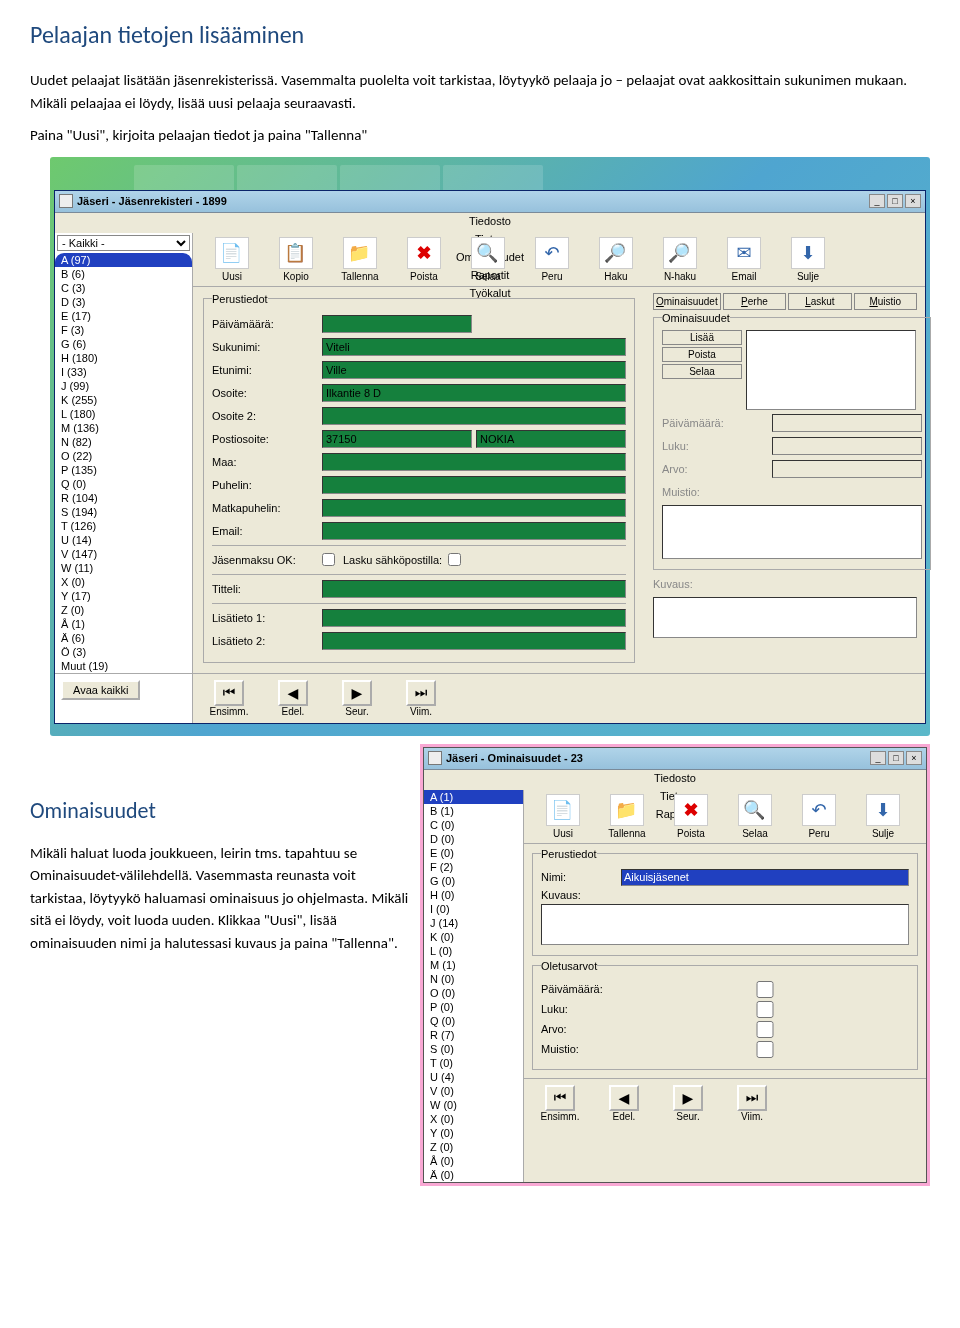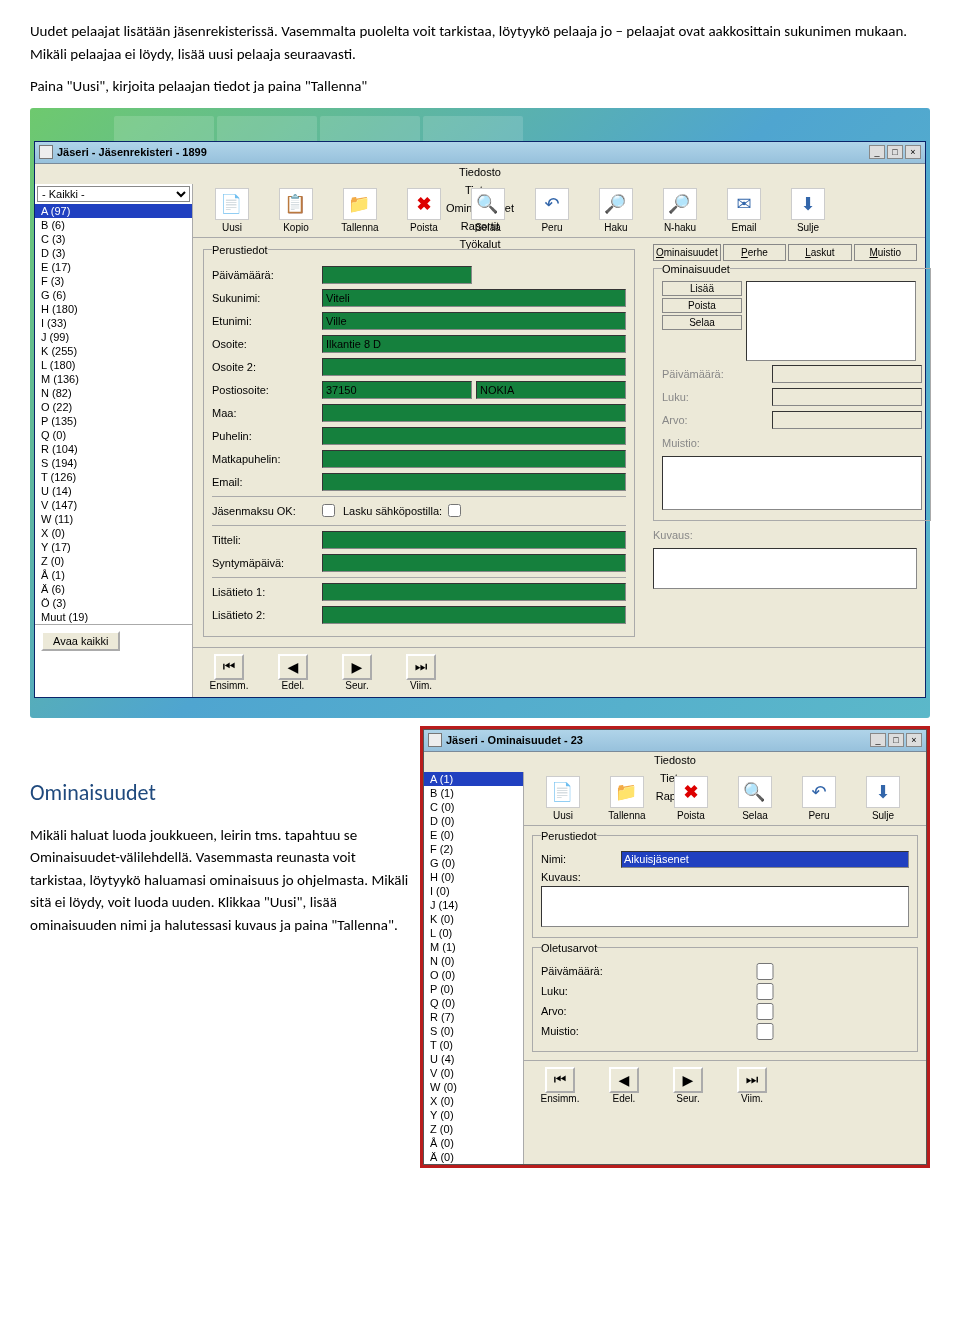--- a/index.html
+++ b/index.html
@@ -3,39 +3,39 @@
 <meta charset="utf-8">
 <style>
   * { box-sizing: border-box; margin: 0; padding: 0; }
   body { font-family: Calibri, Arial, sans-serif; background: #fff; width: 960px; }
   .page { padding: 20px 30px; }
   h1 { color: #1F497D; font-size: 24px; font-weight: normal; margin-bottom: 20px; }
   h2 { color: #1F497D; font-size: 22px; font-weight: normal; margin: 20px 0 15px 0; }
   .intro-text { font-size: 15px; line-height: 1.5; margin-bottom: 10px; }
 
   .screenshot-wrap { margin: 8px 0; }
-  .aero-bg { background: linear-gradient(135deg, #6ec96e 0%, #4fa5d0 50%, #5bb8c9 100%); padding: 8px 4px 20px 4px; border-radius: 3px; }
+  .aero-bg { background: linear-gradient(135deg, #6ec96e 0%, #4fa5d0 50%, #5bb8c9 100%); padding: 8px 4px 12px 4px; border-radius: 3px; margin-left: 20px; }
   .aero-top { height: 25px; display:flex; gap:3px; padding-left:80px; }
   .aero-tab { width:100px; background: rgba(255,255,255,0.15); border-radius:2px 2px 0 0; }
 
   .win { background: #ECE9D8; border: 1px solid #0A246A; font-family: Tahoma, Arial, sans-serif; font-size: 11px; }
   .titlebar { background: linear-gradient(#b0d4e9, #97c1dc); height: 22px; display: flex; align-items: center; padding: 0 4px; border-bottom: 1px solid #7a8a99; }
   .titlebar .icon { width: 14px; height: 14px; background: #eee; border:1px solid #777; margin-right: 4px; }
   .titlebar .title { flex: 1; font-weight: bold; color: #000; }
   .winbtns { display:flex; gap:2px; }
   .winbtn { width: 16px; height: 14px; background: #ddd; border:1px solid #888; font-size:9px; text-align:center; line-height:12px; }
 
   .menubar { height: 20px; background: #ECE9D8; display: flex; align-items: center; padding: 0 4px; gap: 2px; flex-direction: column; }
   .menubar span { padding: 2px 8px; }
 
   .win-body { display: flex; }
   .leftpane { width: 170px; background: #fff; border-right: 1px solid #aaa; }
   .dropdown { margin: 2px; }
   .dropdown select { width: 100%; font-size: 11px; background:#fff; border:1px solid #888; }
-  .alpha-list { max-height: 560px; overflow: hidden; }
+  .alpha-list { max-height: 560px; overflow: hidden; border-radius: 9px; }
   .alpha-row { padding: 1px 6px; font-size: 11px; }
   .alpha-row.sel { background: #2040c0; color: #fff; }
   .avaa-row { padding: 6px; border-top: 1px solid #aaa; }
   .btn3d { border: 2px outset #fff; background: #ECE9D8; padding: 2px 10px; font-size: 11px; display:inline-block; }
 
   .mainpane { flex: 1; display: flex; flex-direction: column; }
   .toolbar { display: flex; padding: 4px 8px; gap: 2px; border-bottom: 1px solid #aaa; }
   .tool { width: 62px; display: flex; flex-direction: column; align-items: center; gap: 2px; }
   .tool .ico { width: 34px; height: 32px; background: #fff; border: 1px solid #ccc; display:flex; align-items:center; justify-content:center; font-size:18px; }
   .tool .lbl { font-size: 10px; }
@@ -64,35 +64,36 @@
   .small-btn { border:1px solid #888; background:#ECE9D8; text-align:center; font-size:10px; padding:1px 0;}
   .listbox { background:#fff; border:1px inset #888; width:170px; height:80px; margin-left:4px;}
   textarea { width:100%; border:1px inset #888; font-size:11px; background:#fff; resize:none; }
 
   .navbar { display:flex; gap:4px; padding:6px; border-top:1px solid #aaa; }
   .navbtn { width:60px; display:flex; flex-direction:column; align-items:center; }
   .navico { width:30px; height:26px; border:2px outset #fff; display:flex;align-items:center;justify-content:center;font-size:14px;background:#ECE9D8;}
 
   .lower-section { display:flex; gap:10px; }
   .lower-text { flex: 0 0 380px; font-size:15px; line-height:1.5; padding-top:30px; }
-  .lower-shot { flex: 1; background:#b91c1c; padding:3px; }
+  .lower-shot { flex: 1; background:#f9a8d4; padding:3px; }
 
   .win2 { background:#ECE9D8; font-family:Tahoma,Arial,sans-serif; font-size:11px; border:1px solid #555; }
   .win2-body { display:flex; }
   .left2 { width:100px; background:#fff; border-right:1px solid #aaa; max-height:420px; overflow:hidden;}
   .right2 { flex:1; }
   .frow2 { display:flex; align-items:center; margin:3px 0;}
   .frow2 label{ width:80px; font-size:11px;}
   .frow2 input{ flex:1; border:1px inset #888; background:#fff; font-size:11px; height:17px;}
   .hi { background:#2040c0; color:#fff; padding:0 2px;}
 </style>
 </head>
 <body>
 
 <div class="page">
+  <h1>Pelaajan tietojen lisääminen</h1>
   <p class="intro-text">Uudet pelaajat lisätään jäsenrekisterissä. Vasemmalta puolelta voit tarkistaa, löytyykö pelaaja jo – pelaajat ovat aakkosittain sukunimen mukaan. Mikäli pelaajaa ei löydy, lisää uusi pelaaja seuraavasti.</p>
   <p class="intro-text">Paina "Uusi", kirjoita pelaajan tiedot ja paina "Tallenna"</p>
 
   <div class="screenshot-wrap">
     <div class="aero-bg">
       <div class="aero-top">
         <div class="aero-tab"></div>
           <div class="aero-tab"></div>
           <div class="aero-tab"></div>
           <div class="aero-tab"></div>
@@ -241,24 +242,20 @@
                       <label>Email:</label>
                       <input type="text" style="">
                     </div>
                   <div class="sep"></div>
                   <div class="frow"><label>Jäsenmaksu OK:</label><input type="checkbox" style=""><label style="width:auto">Lasku sähköpostilla:</label>&nbsp;&nbsp;<input type="checkbox" style=""></div>
                   <div class="sep"></div>
                   <div class="frow">
                       <label>Titteli:</label>
                       <input type="text" style="">
                     </div>
-                  <div class="frow">
-                      <label>Syntymäpäivä:</label>
-                      <input type="text" style="">
-                    </div>
                   <div class="sep"></div>
                   <div class="frow">
                       <label>Lisätieto 1:</label>
                       <input type="text" style="">
                     </div>
                   <div class="frow">
                       <label>Lisätieto 2:</label>
                       <input type="text" style="">
                     </div>
                 </fieldset>

